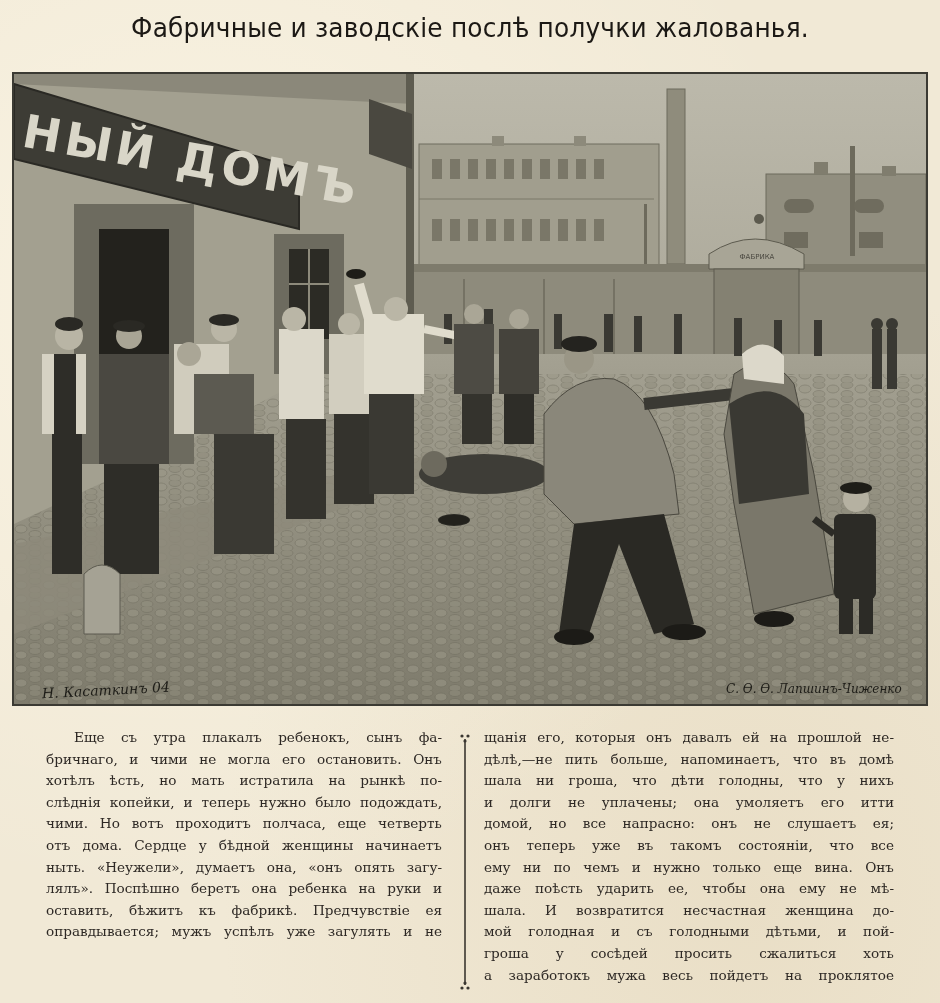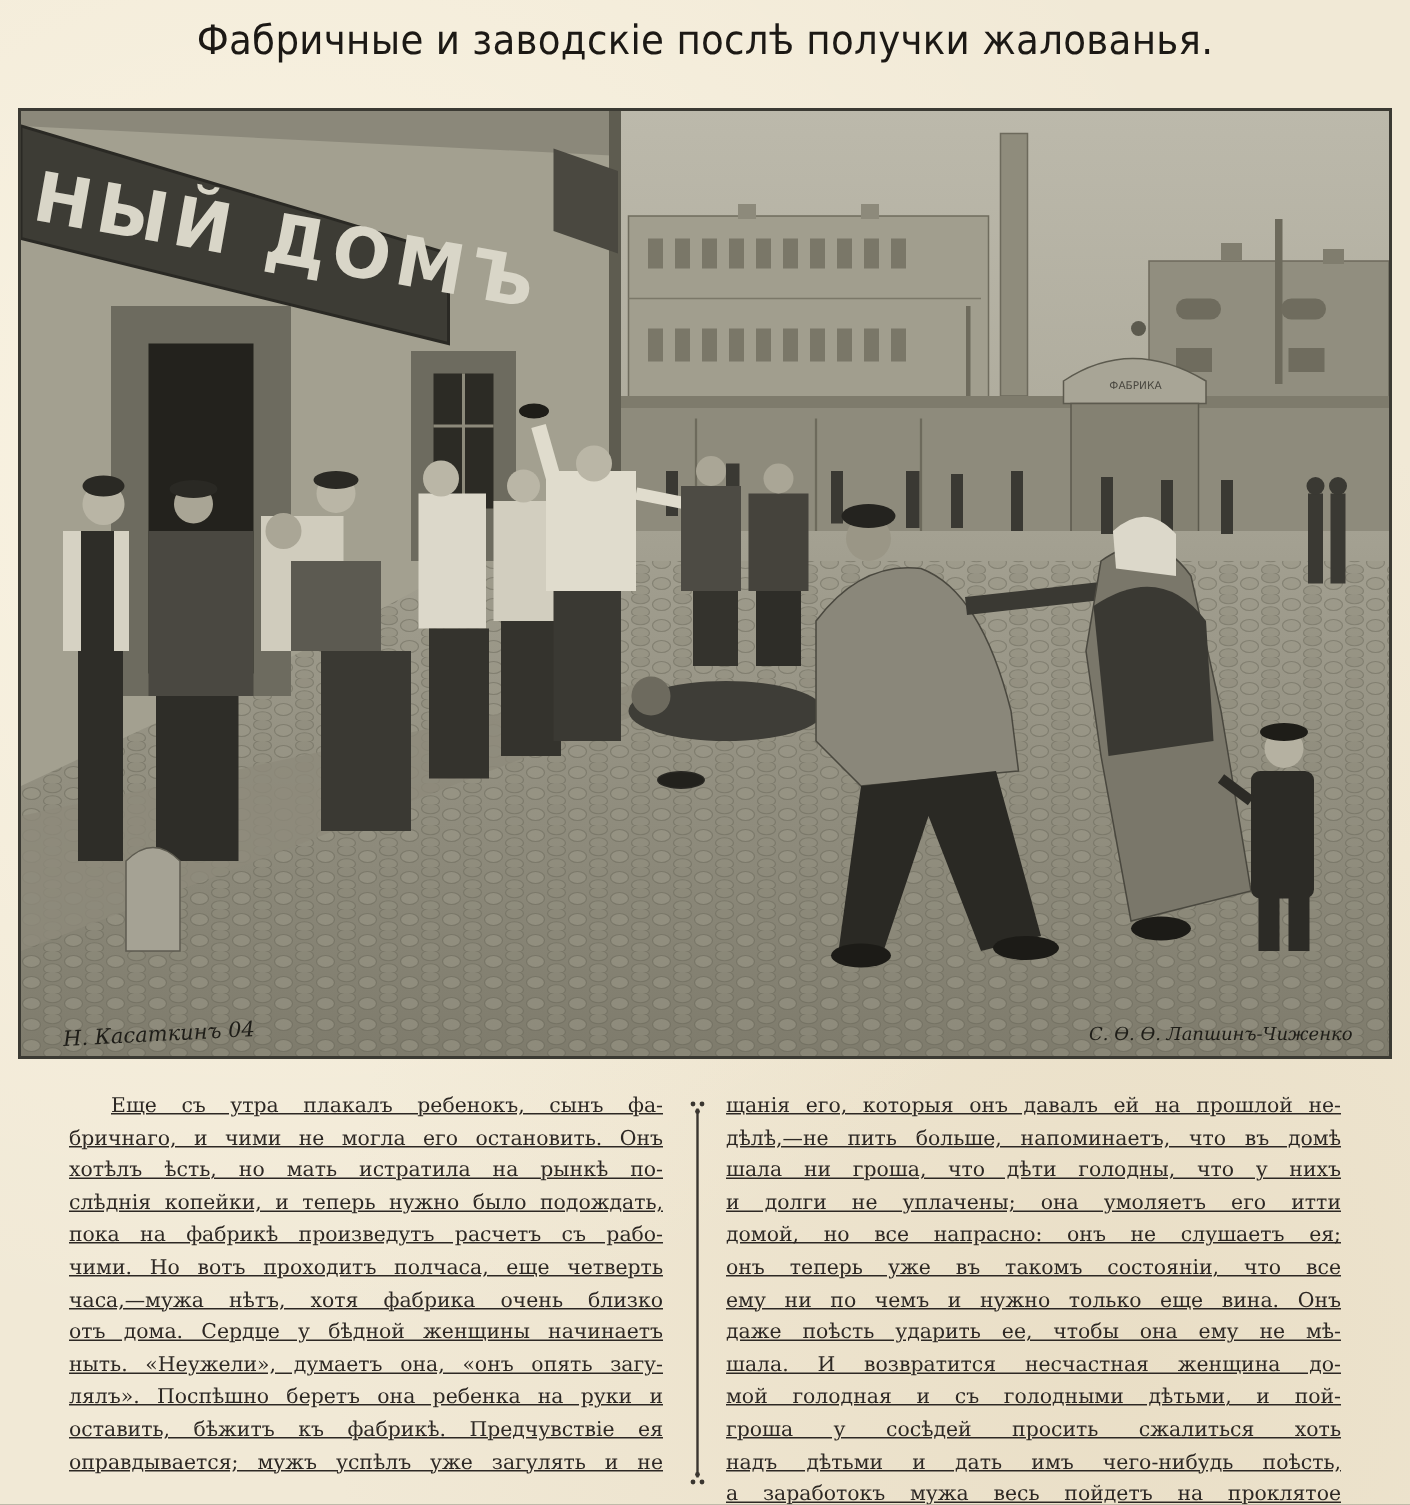--- a/index.html
+++ b/index.html
@@ -44,21 +44,21 @@
   }
   .column {
     position: absolute; top: 727px;
     font-family: "DejaVu Serif", serif;
     font-size: 13.6px; line-height: 21.6px;
     color: #2d2824;
     text-align: justify;
   }
   .col-left { left: 46px; width: 396px; }
   .col-right { left: 484px; width: 410px; }
-  .line { display: block; white-space: nowrap; text-align-last: justify; text-decoration: underline; }
+  .line { display: block; white-space: nowrap; text-align-last: justify; }
   .col-left .line.first { padding-left: 28px; }
   .divider {
     position: absolute; left: 460px; top: 733px; width: 10px; height: 258px;
   }
 </style>
 </head>
 <body>
 
 <div>
 
@@ -259,23 +259,21 @@
     <div class="sign-text">НЫЙ ДОМЪ</div>
     <div class="signature sig-left">Н. Касаткинъ 04</div>
     <div class="signature sig-right">С. Ѳ. Ѳ. Лапшинъ-Чиженко</div>
   </div>
 
   <div class="column col-left">
     <span class="line first">Еще съ утра плакалъ ребенокъ, сынъ фа-</span>
     <span class="line">бричнаго, и чими не могла его остановить. Онъ</span>
     <span class="line">хотѣлъ ѣсть, но мать истратила на рынкѣ по-</span>
     <span class="line">слѣднія копейки, и теперь нужно было подождать,</span>
-    <span class="line">пока на фабрикѣ произведутъ расчетъ съ рабо-</span>
     <span class="line">чими. Но вотъ проходитъ полчаса, еще четверть</span>
-    <span class="line">часа,—мужа нѣтъ, хотя фабрика очень близко</span>
     <span class="line">отъ дома. Сердце у бѣдной женщины начинаетъ</span>
     <span class="line">ныть. «Неужели», думаетъ она, «онъ опять загу-</span>
     <span class="line">лялъ». Поспѣшно беретъ она ребенка на руки и</span>
     <span class="line">оставить, бѣжитъ къ фабрикѣ. Предчувствіе ея</span>
     <span class="line">оправдывается; мужъ успѣлъ уже загулять и не</span>
 
   </div>
 
   <svg class="divider" viewBox="0 0 10 258">
     <line x1="5" y1="6" x2="5" y2="252" stroke="#3a3630" stroke-width="1.6"></line>
@@ -292,18 +290,17 @@
     <span class="line">дѣлѣ,—не пить больше, напоминаетъ, что въ домѣ</span>
     <span class="line">шала ни гроша, что дѣти голодны, что у нихъ</span>
     <span class="line">и долги не уплачены; она умоляетъ его итти</span>
     <span class="line">домой, но все напрасно: онъ не слушаетъ ея;</span>
     <span class="line">онъ теперь уже въ такомъ состояніи, что все</span>
     <span class="line">ему ни по чемъ и нужно только еще вина. Онъ</span>
     <span class="line">даже поѣсть ударить ее, чтобы она ему не мѣ-</span>
     <span class="line">шала. И возвратится несчастная женщина до-</span>
     <span class="line">мой голодная и съ голодными дѣтьми, и пой-</span>
     <span class="line">гроша у сосѣдей просить сжалиться хоть</span>
-    <span class="line">надъ дѣтьми и дать имъ чего-нибудь поѣсть,</span>
     <span class="line">а заработокъ мужа весь пойдетъ на проклятое</span>
 
   </div>
 
 </div>
 
 </body></html>

